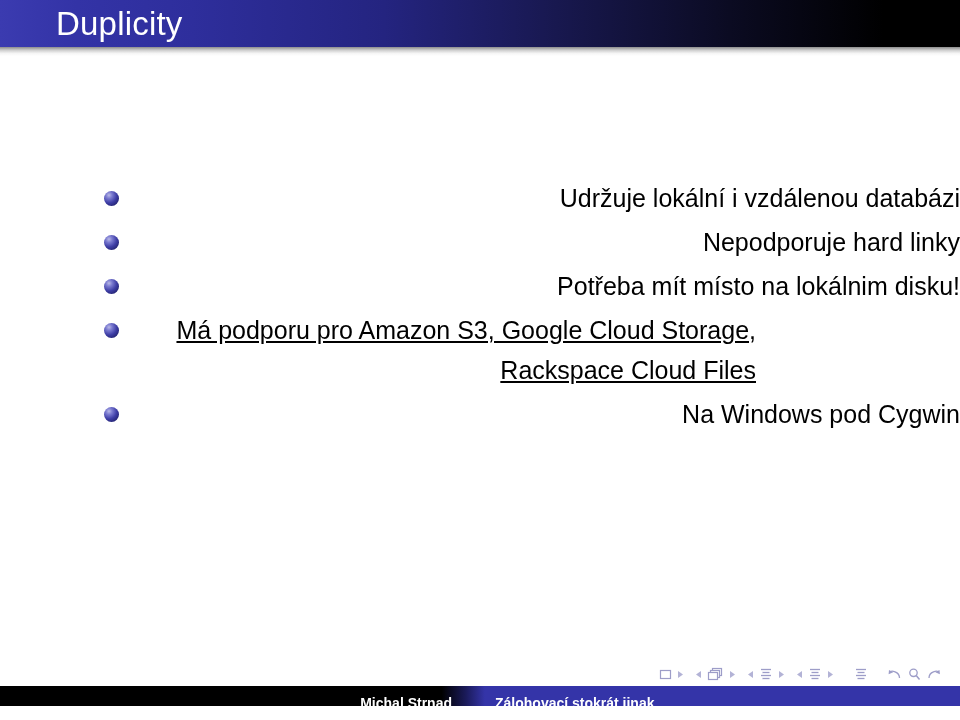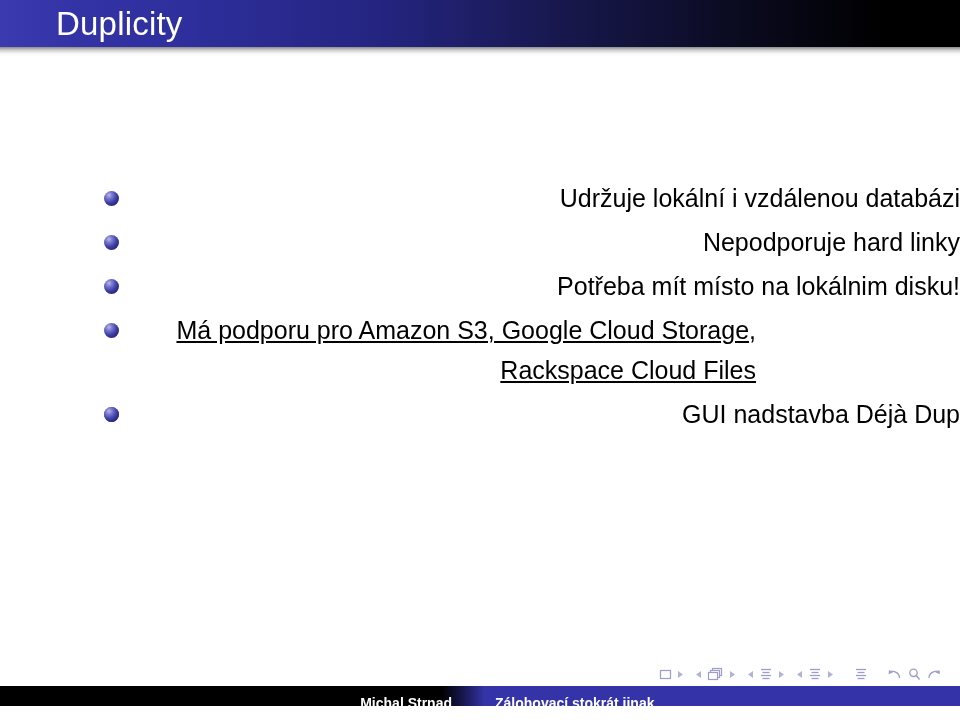--- a/index.html
+++ b/index.html
@@ -188,26 +188,23 @@
 
   <div class="bullet-row">
     <span class="bullet-ball"></span>
     <span class="bullet-text wide">Má podporu pro Amazon S3, Google Cloud Storage,
 Rackspace Cloud Files</span>
   </div>
 
 
   <div class="bullet-row">
     <span class="bullet-ball"></span>
-  </div>
-
-  <div class="bullet-row">
-    <span class="bullet-ball"></span>
-    <span class="bullet-text">GUI nadstavba Déjà Dup</span>
-  </div>
+    <span class="bullet-text">Na Windows pod Cygwin</span>
+  </div>
+
 
 </div>
 
 <div id="nav-bar">
 
   <span class="nav-icon">
     <svg width="13" height="13" viewBox="0 0 13 13">
       <rect x="1.5" y="2.5" width="10" height="8" fill="none" stroke="#9d9dc8" stroke-width="1.2"></rect>
     </svg>
   </span>

